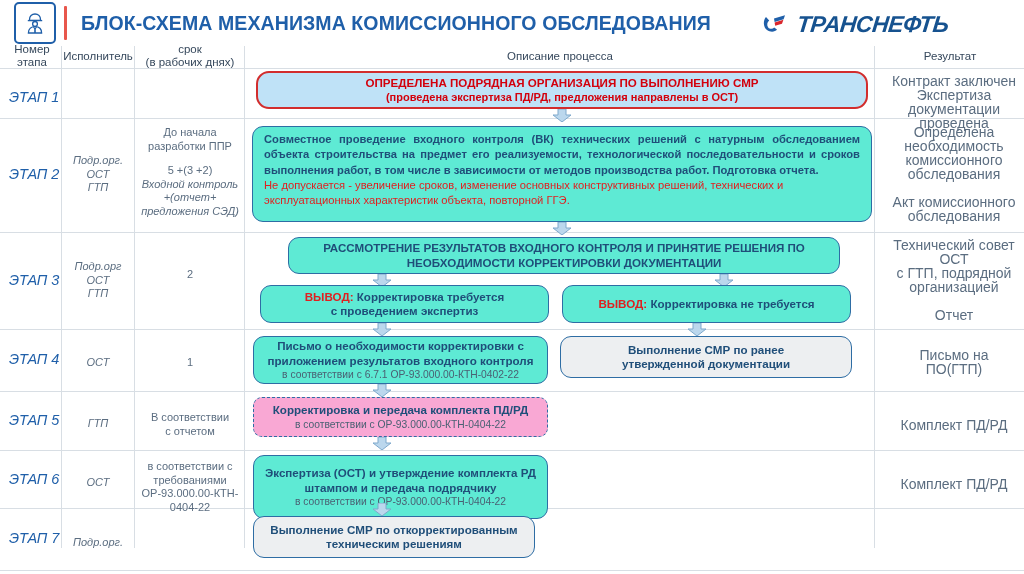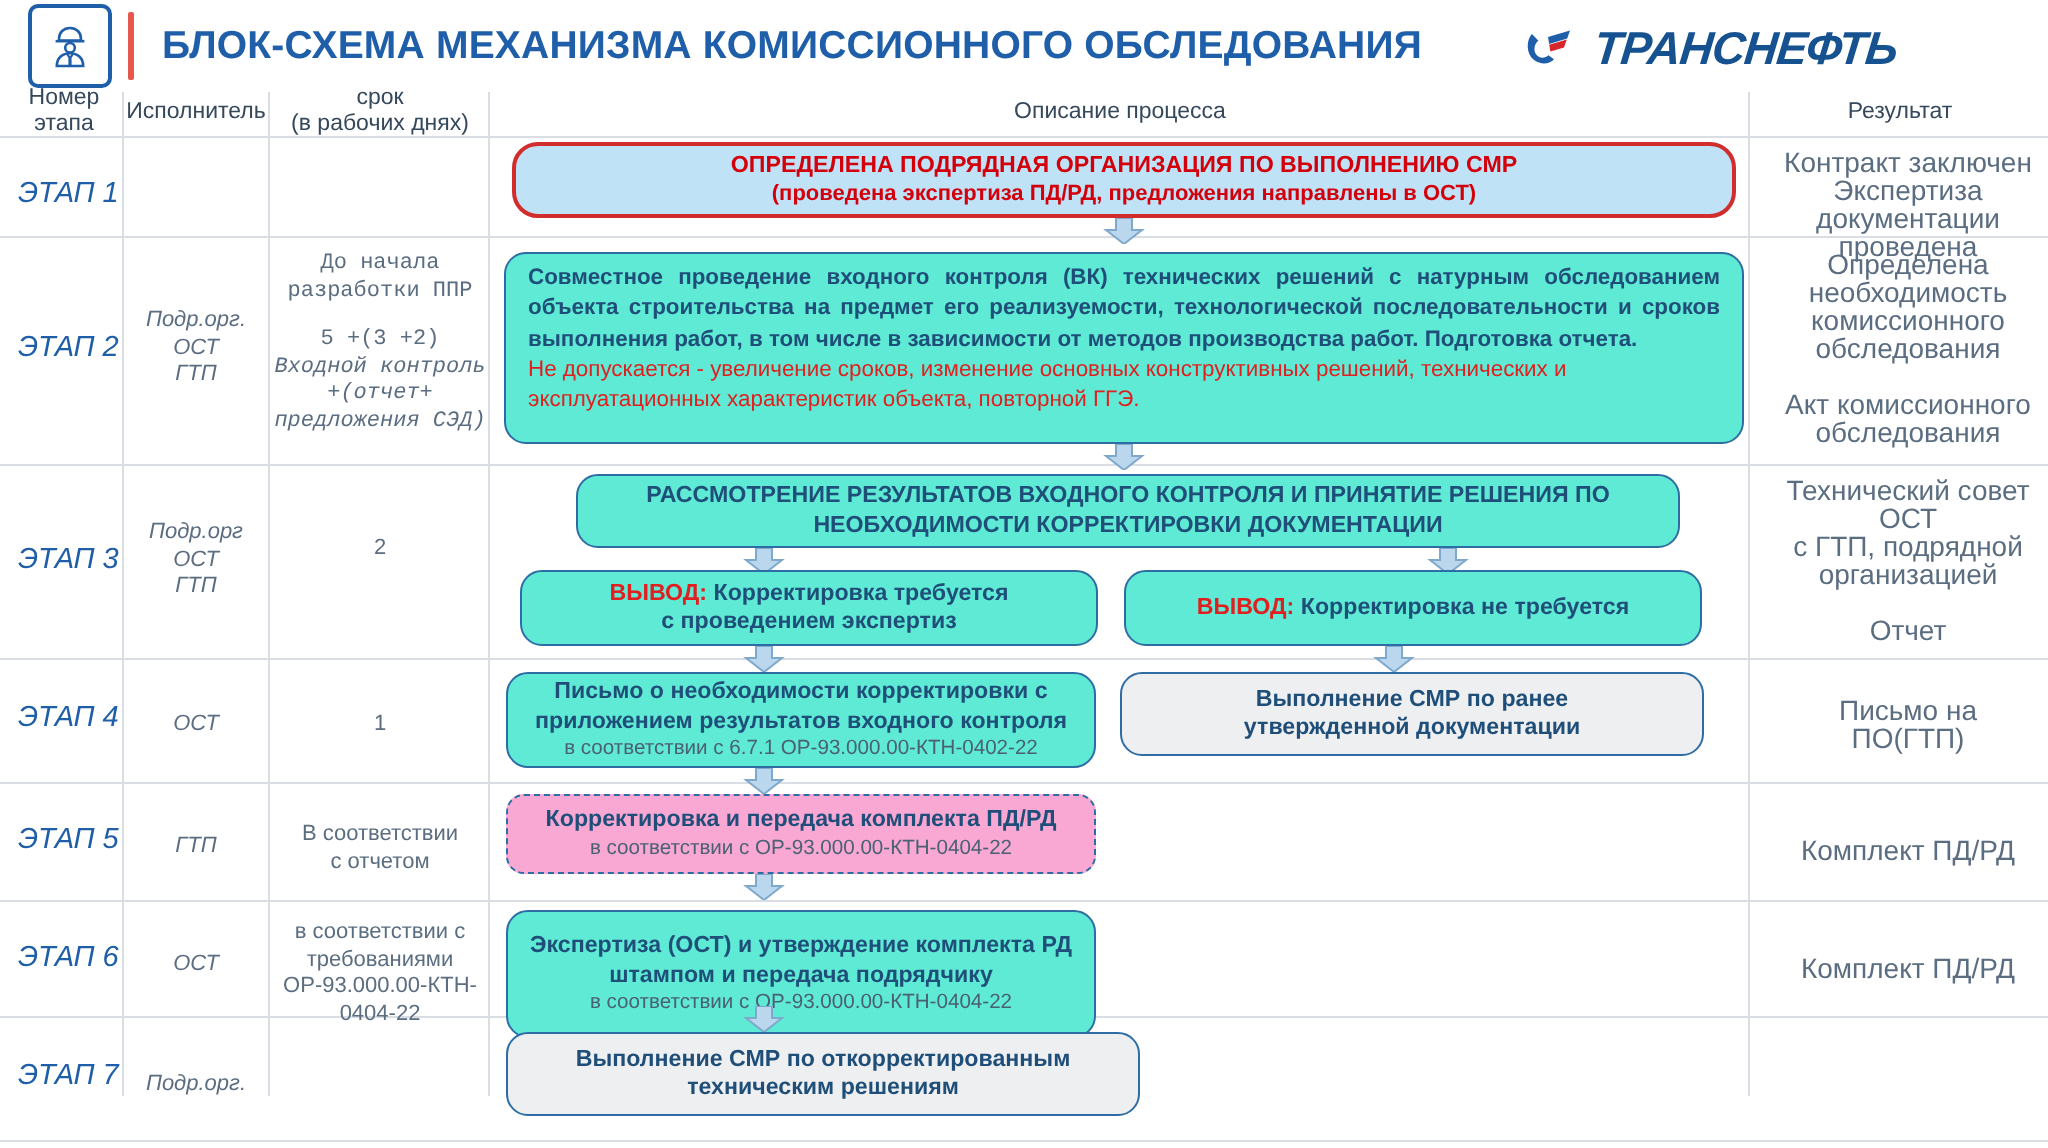--- a/index.html
+++ b/index.html
@@ -162,21 +162,21 @@
   <div class="cell" style="left:62px;top:214px;width:72px;">
     <div>Подр.орг</div>
     <div>ОСТ</div>
     <div>ГТП</div>
   </div>
   <div class="cell" style="left:62px;top:310px;width:72px;">ОСТ</div>
   <div class="cell" style="left:62px;top:371px;width:72px;">ГТП</div>
   <div class="cell" style="left:62px;top:430px;width:72px;">ОСТ</div>
   <div class="cell" style="left:62px;top:490px;width:72px;">Подр.орг.</div>
 
-  <div class="cell norm" style="left:136px;top:80px;width:108px;font-family:Liberation Mono, monospace;">
+  <div class="cell norm" style="left:136px;top:80px;width:108px;">
     <div>До начала</div>
     <div>разработки ППР</div>
     <div style="height:11px;"></div>
     <div>5 +(3 +2)</div>
     <div style="font-style:italic;">Входной контроль</div>
     <div style="font-style:italic;">+(отчет+</div>
     <div style="font-style:italic;">предложения СЭД)</div>
   </div>
   <div class="cell norm" style="left:136px;top:222px;width:108px;">2</div>
   <div class="cell norm" style="left:136px;top:310px;width:108px;">1</div>
@@ -314,18 +314,18 @@
     <div class="l1">штампом и передача подрядчику</div>
     <div class="l2">в соответствии с ОР-93.000.00-КТН-0404-22</div>
   </div>
 
   <div class="arrow" style="left:371px;top:457px;">
     <svg width="22" height="13" viewBox="0 0 22 13">
       <path d="M7 0 L15 0 L15 6 L20 6 L11 13 L2 6 L7 6 Z" fill="#BBD7ED" stroke="#7FA9CC" stroke-width="1"></path>
     </svg>
   </div>
 
-  <div class="box grey" style="left:253px;top:470px;width:317px;height:42px;">
+  <div class="box grey" style="left:253px;top:470px;width:282px;height:42px;">
     <div class="l1">Выполнение СМР по откорректированным</div>
     <div class="l1">техническим решениям</div>
   </div>
 
 </div>
 
 </body></html>

